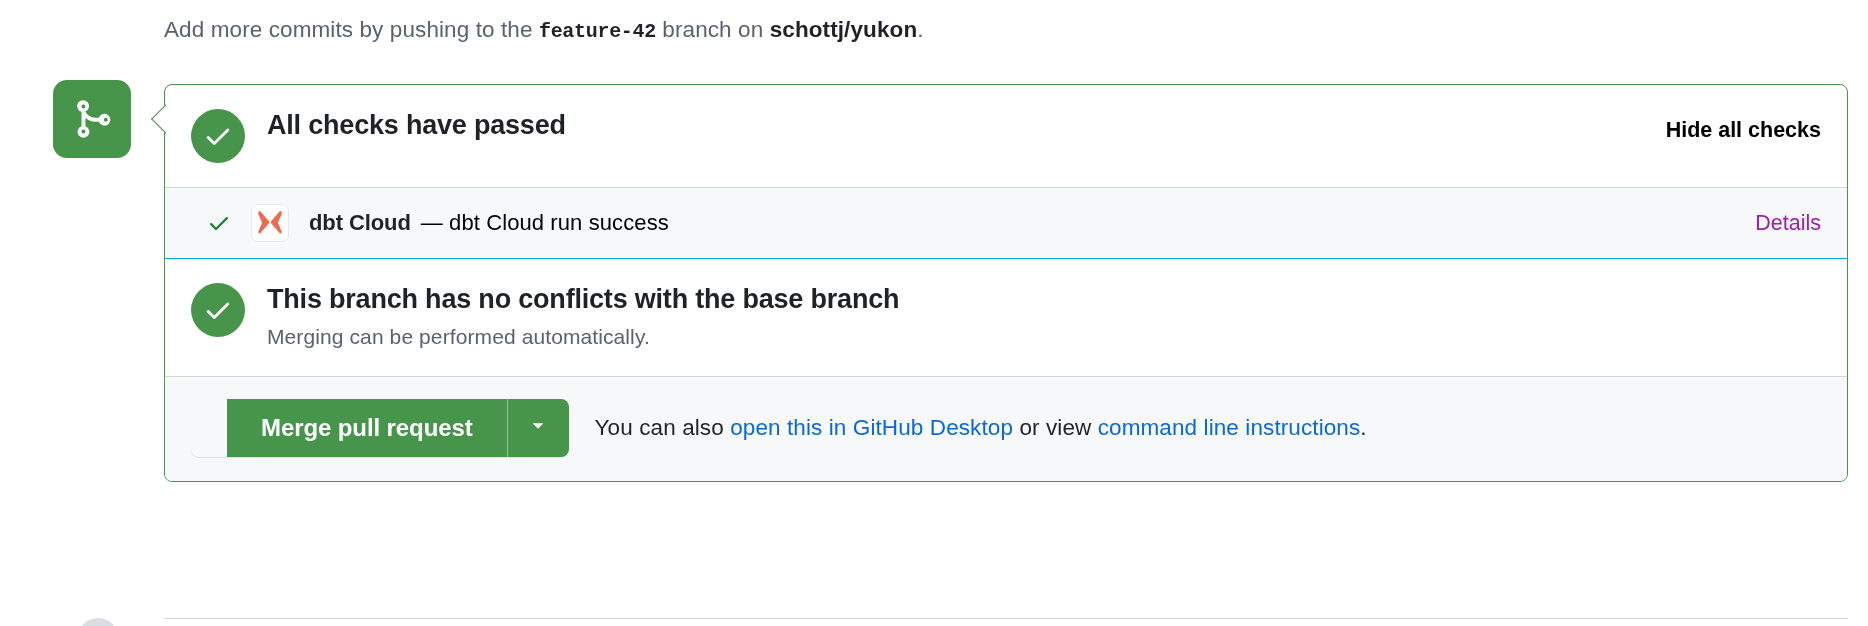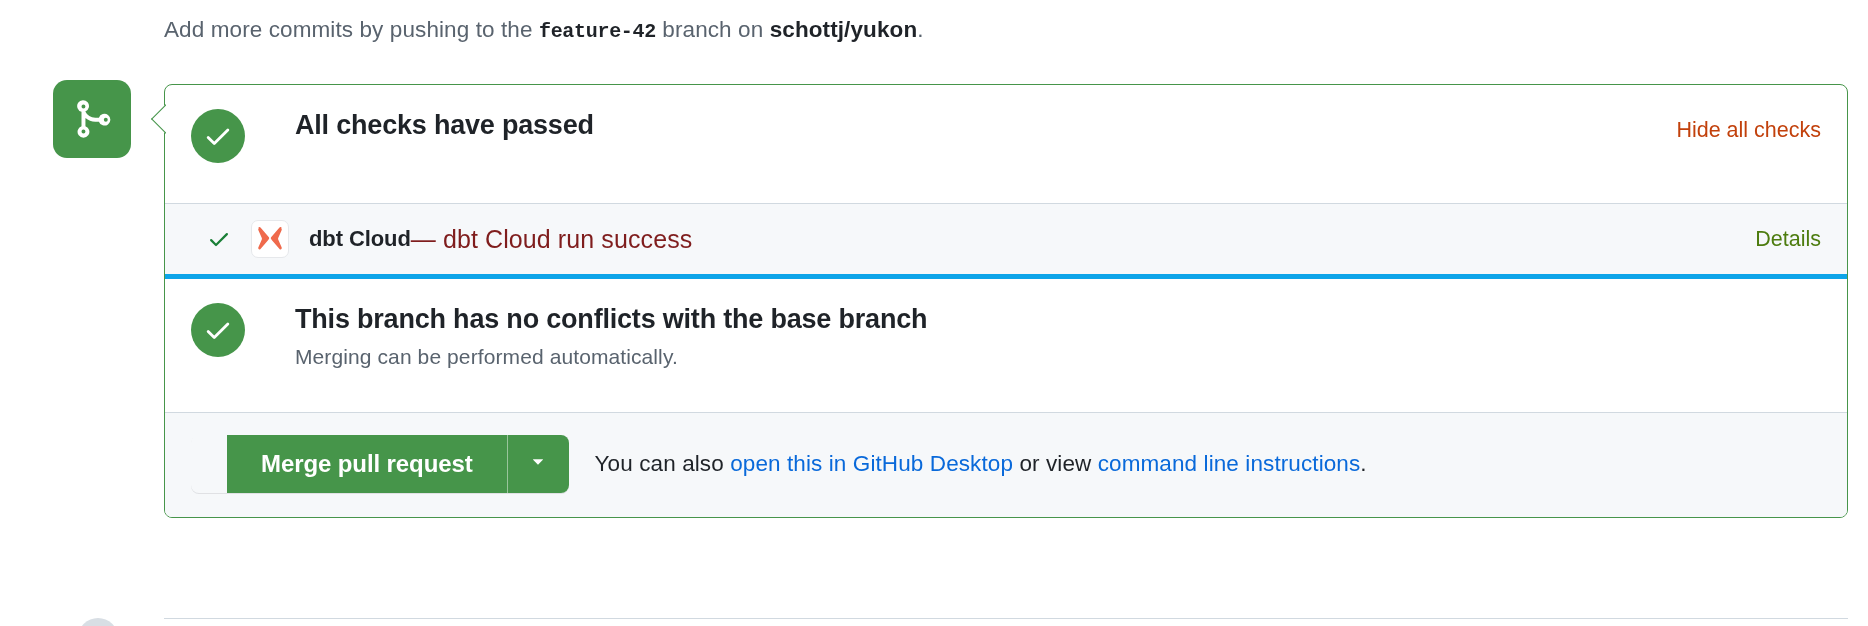--- a/index.html
+++ b/index.html
@@ -84,24 +84,23 @@
     width: 24px;
     height: 24px;
     background: #ffffff;
     border-left: 1px solid #46954a;
     border-bottom: 1px solid #46954a;
     transform: rotate(45deg);
   }
 
   
   .mb-section {
-    padding: 22px 26px 40px 26px;
+    padding: 22px 26px 24px 26px;
     display: flex;
     align-items: flex-start;
-    gap: 28px;
   }
   .mb-section.with-border { border-bottom: 1px solid #d1d9e0; }
 
   .circle-check {
     flex: 0 0 auto;
     width: 54px;
     height: 54px;
     border-radius: 50%;
     background: #46954a;
     display: flex;
@@ -128,33 +127,34 @@
   .link {
     color: #0969da;
     text-decoration: none;
     cursor: pointer;
   }
 
   .hide-checks {
     flex: 0 0 auto;
     font-size: 21.5px;
     line-height: 30px;
-    color: #c2410c;
+    color: #000000;
     margin-top: 8px;
     margin-left: 20px;
     white-space: nowrap;
     cursor: pointer;
+    font-weight: bold;
   }
 
   
   .check-row {
     display: flex;
     align-items: center;
     background: #f6f8fa;
-    border-bottom: 5px solid #0ea5e9;
+    border-bottom: 1px solid #0ea5e9;
     padding: 16px 26px 16px 42px;
   }
   .small-check {
     flex: 0 0 auto;
     width: 24px;
     height: 24px;
     margin-right: 20px;
     display: flex;
     align-items: center;
     justify-content: center;
@@ -172,29 +172,30 @@
     justify-content: center;
     overflow: hidden;
   }
   .check-name {
     font-size: 22px;
     font-weight: 700;
     color: #1f2328;
     letter-spacing: -0.1px;
   }
   .check-desc {
-    font-size: 25px;
-    color: #7f1d1d;
+    font-size: 22px;
+    color: #000000;
+    margin-left: 10px;
     letter-spacing: 0.1px;
   }
   .check-spacer { flex: 1 1 auto; }
   .details-link {
     flex: 0 0 auto;
     font-size: 21.5px;
-    color: #4d7c0f;
+    color: #a21caf;
     white-space: nowrap;
     cursor: pointer;
   }
 
   
   .mb-footer {
     display: flex;
     align-items: center;
     background: #f6f8fa;
     padding: 22px 26px 24px 26px;

